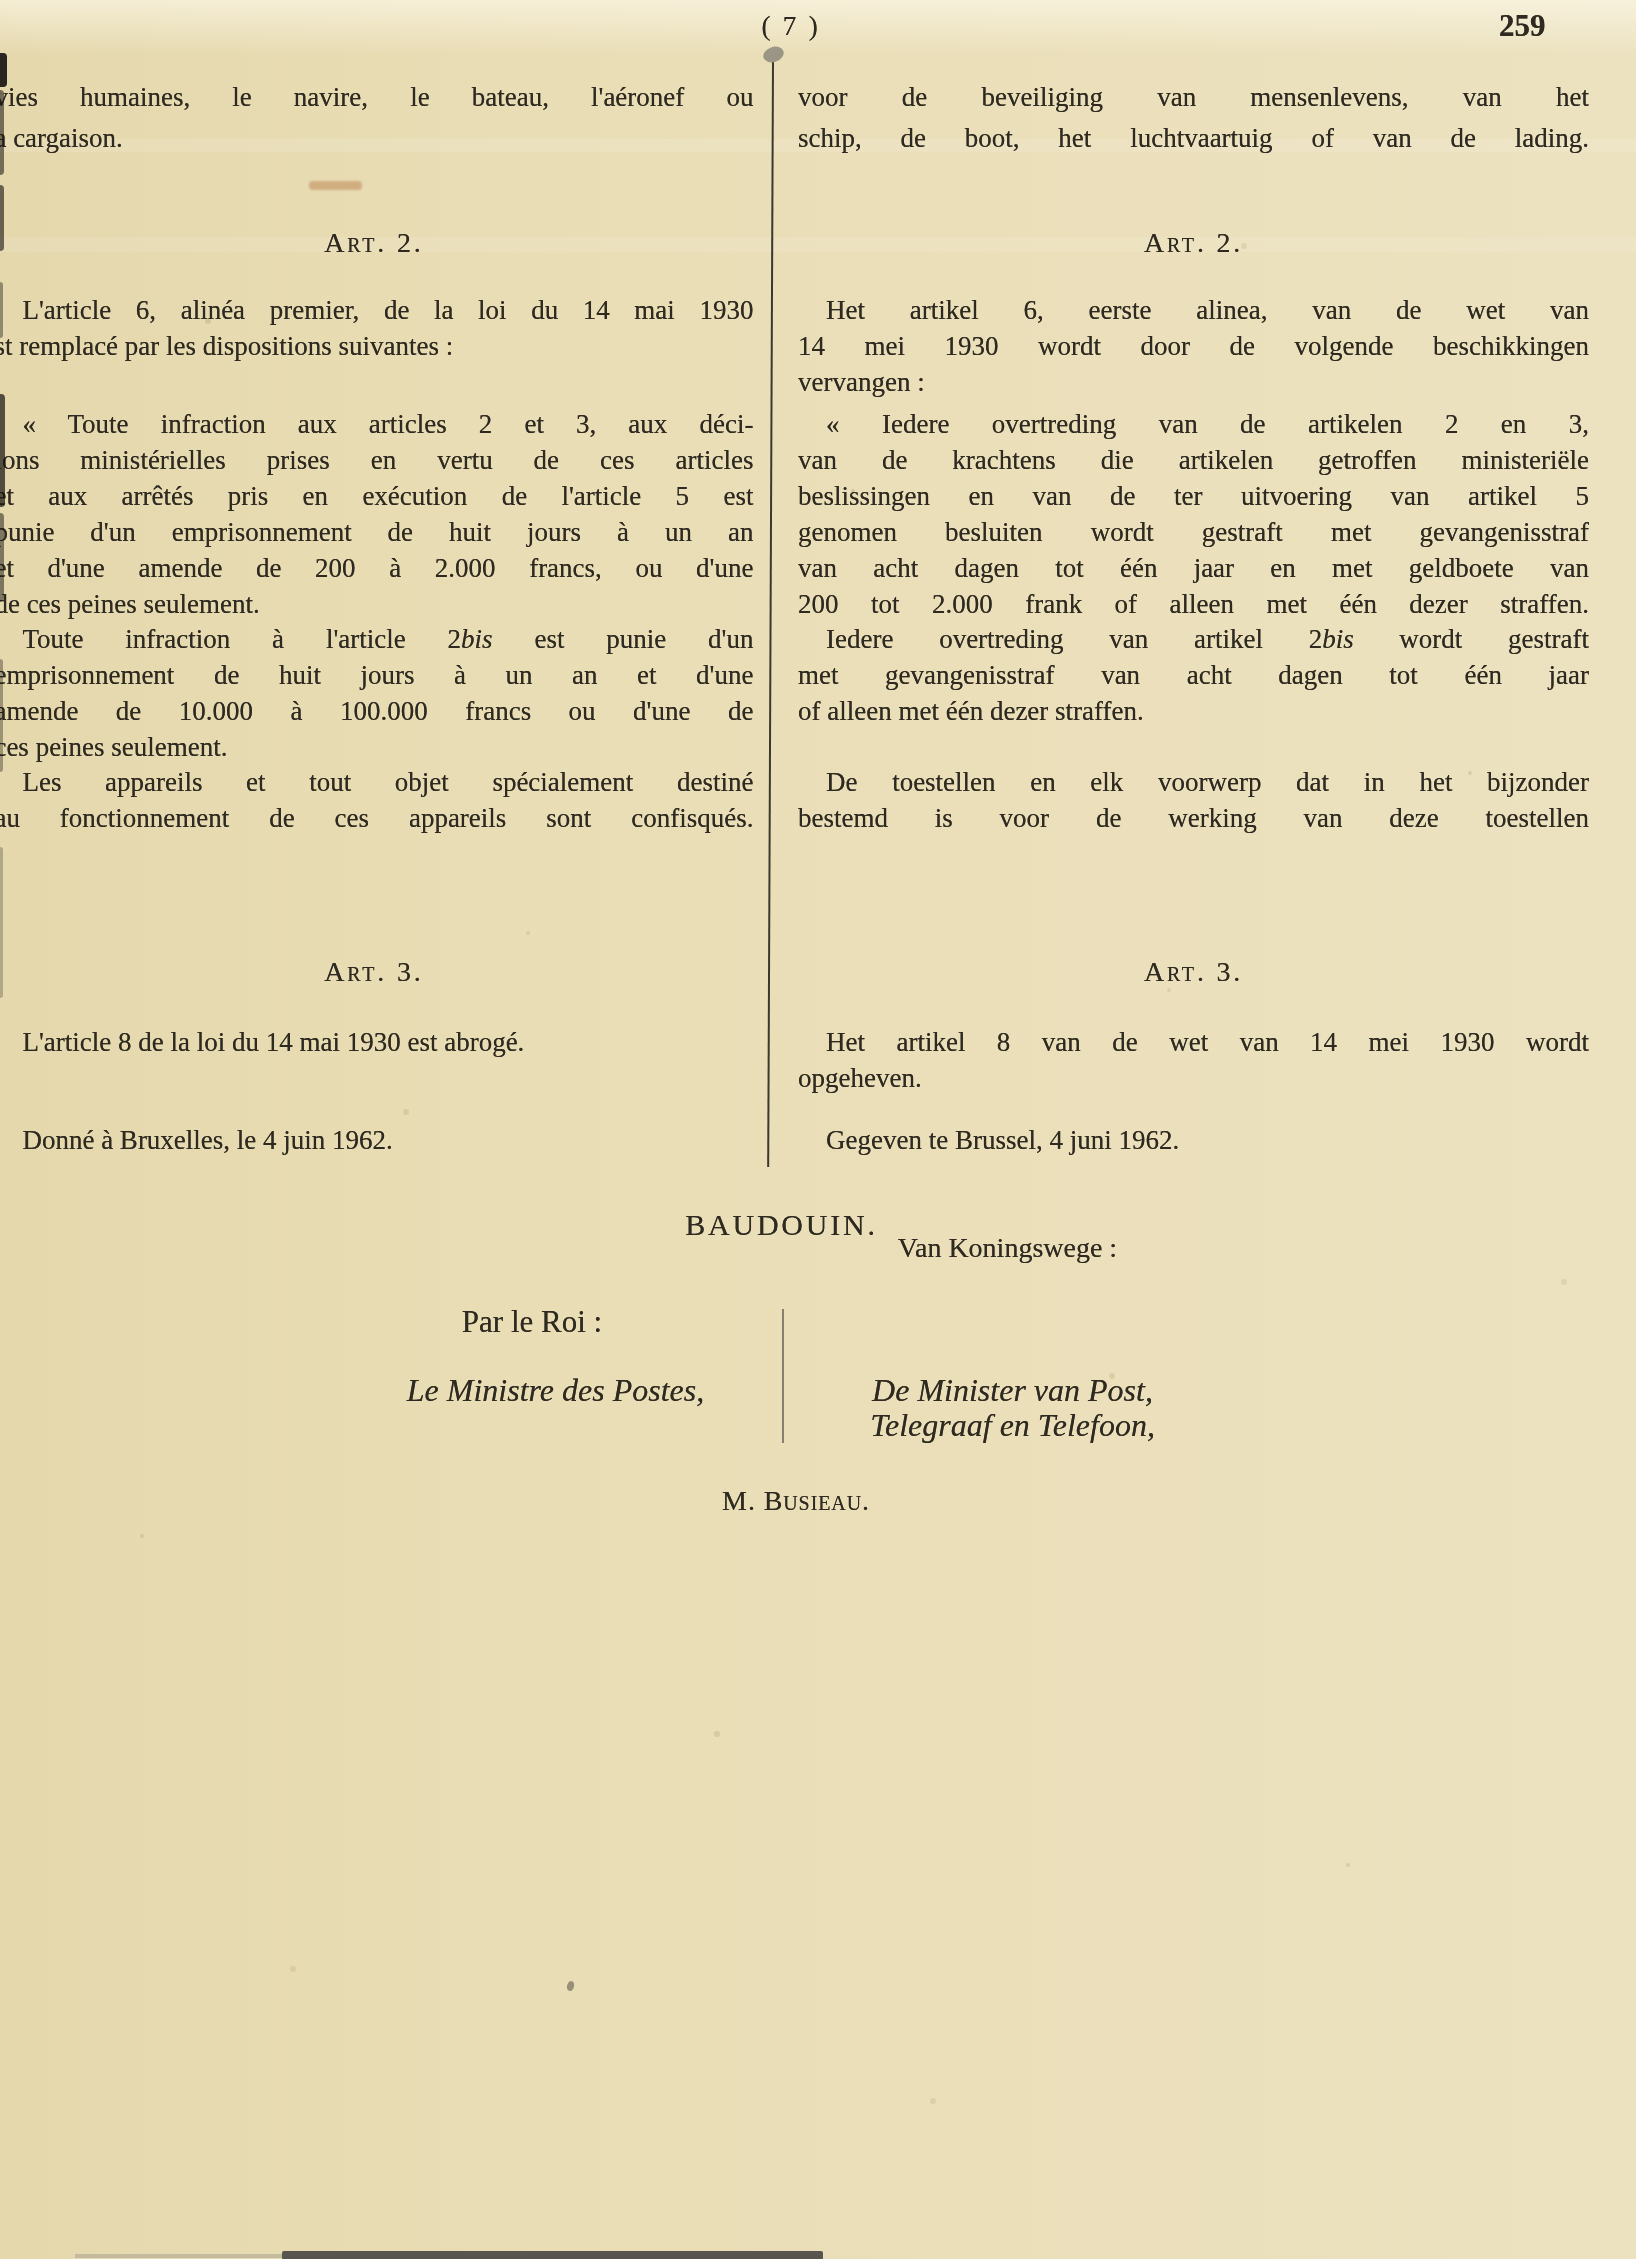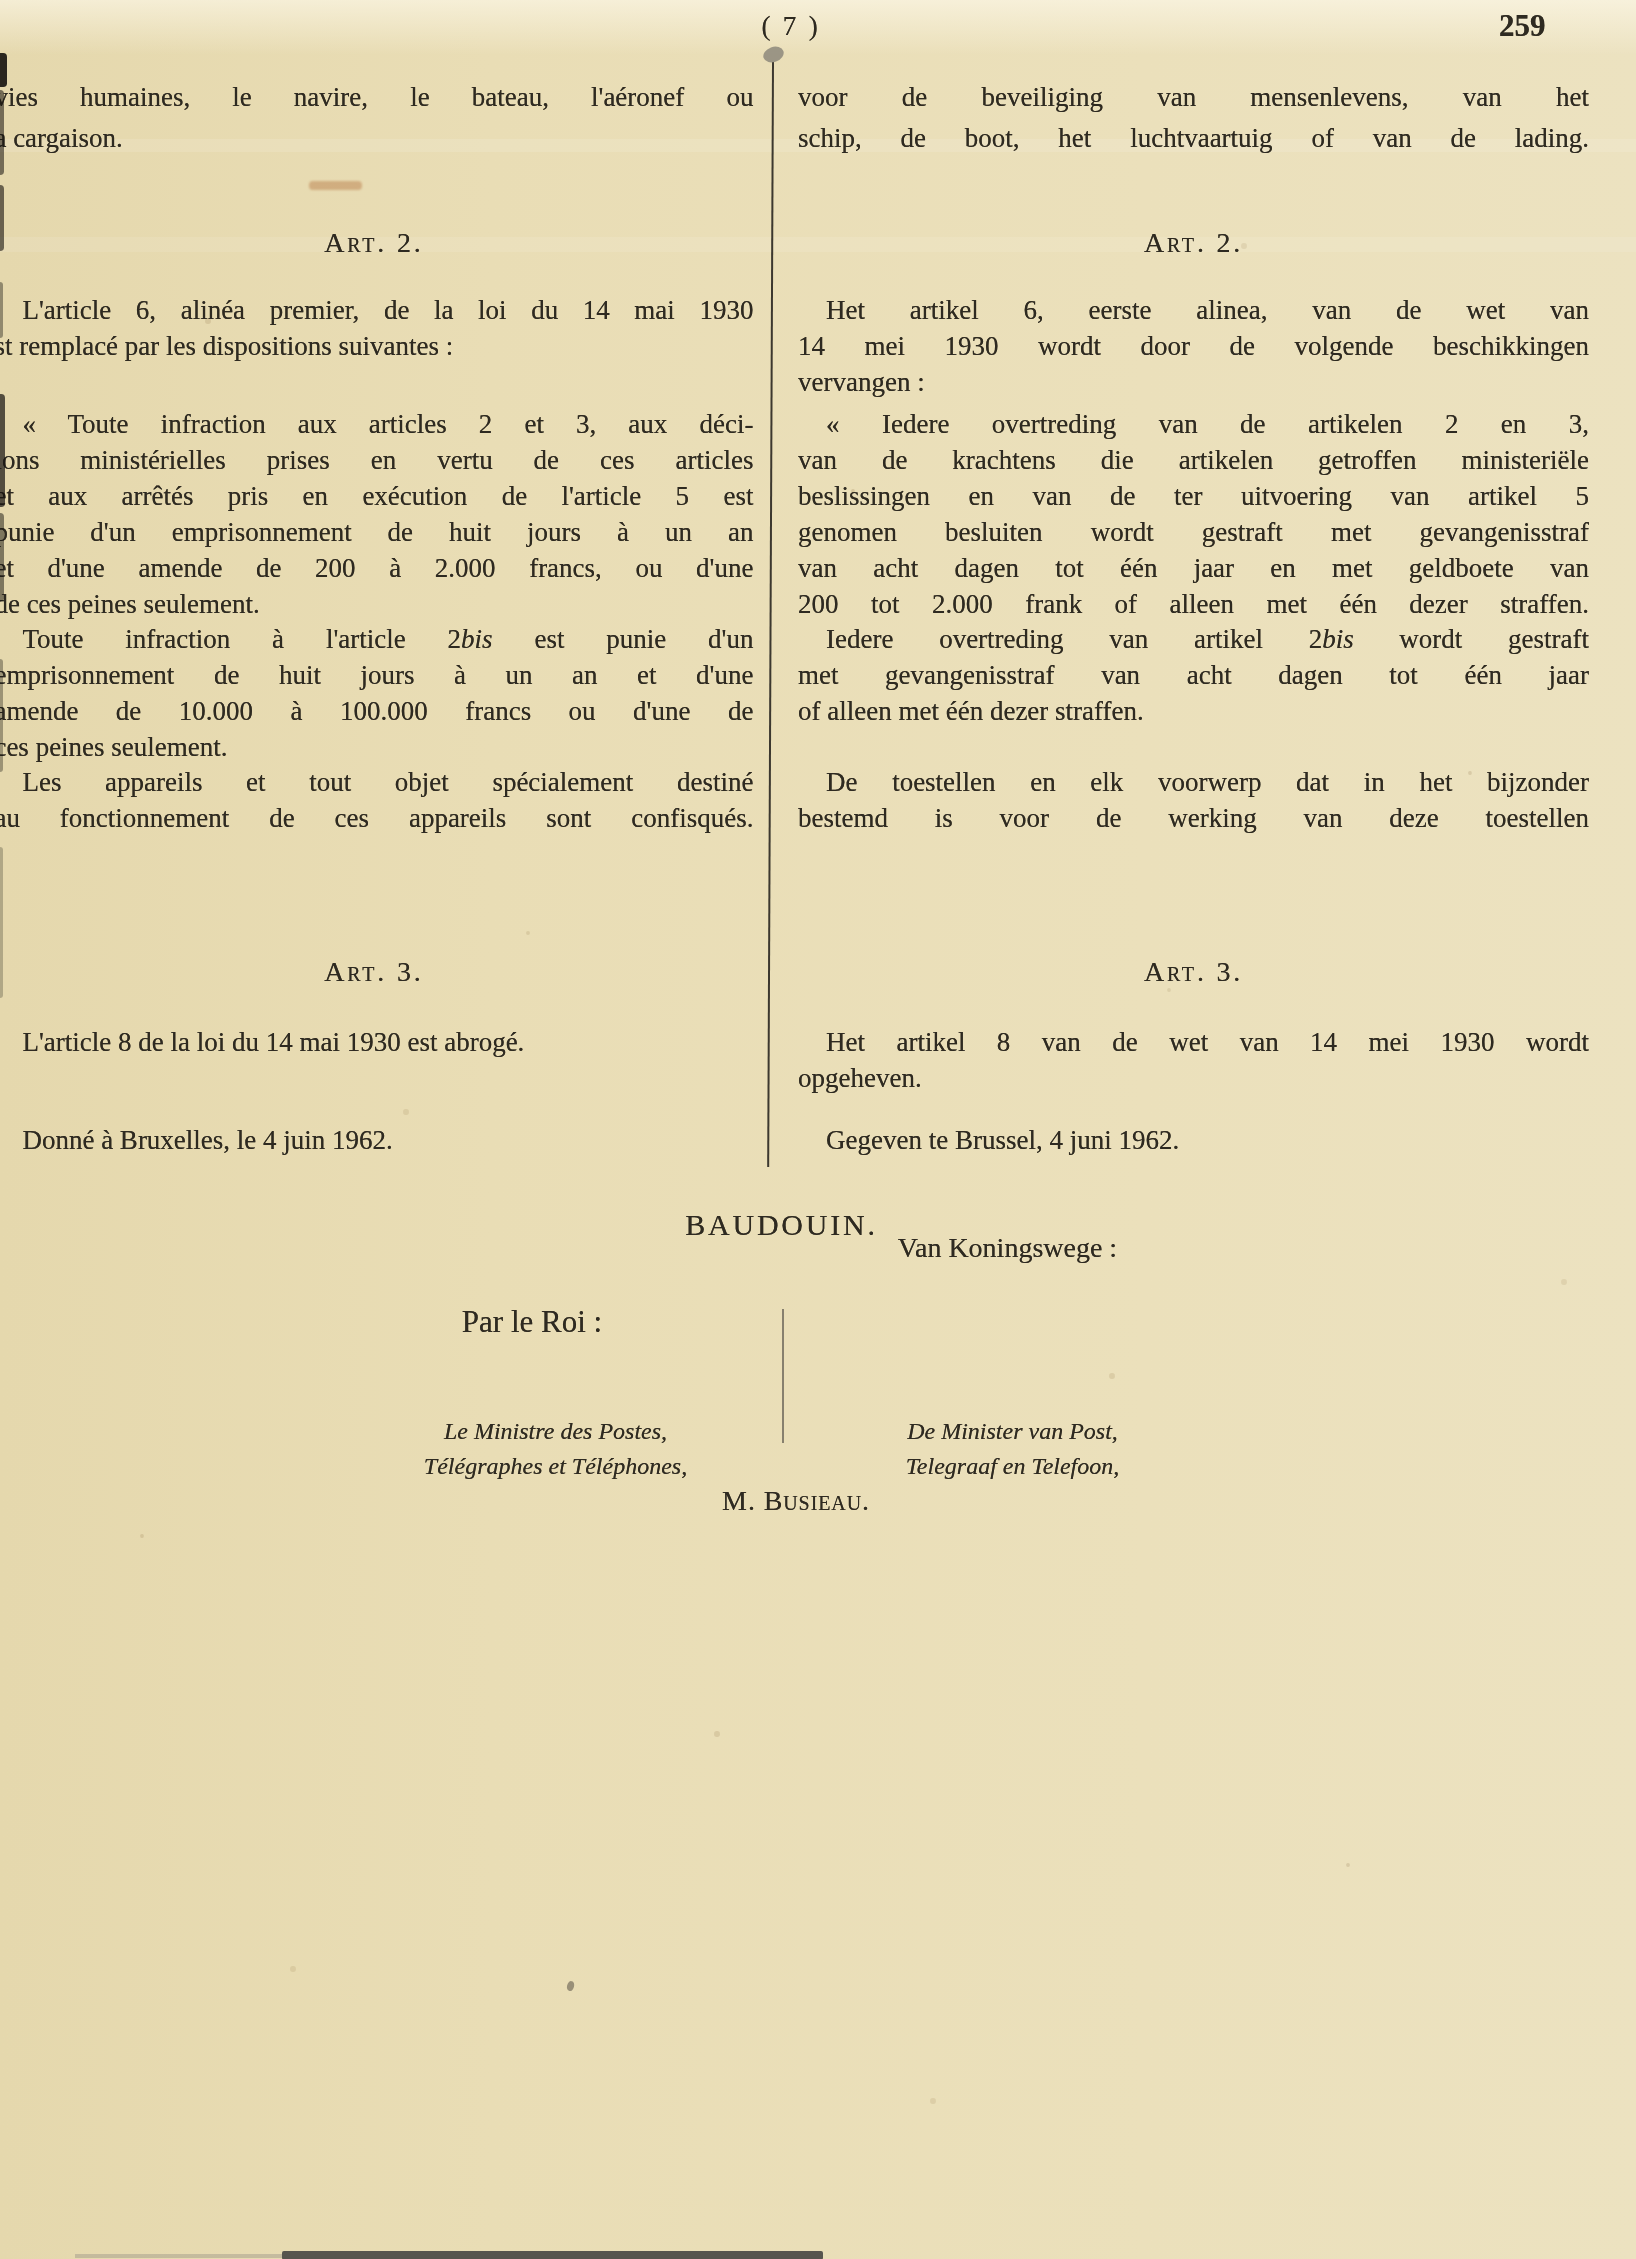--- a/index.html
+++ b/index.html
@@ -41,21 +41,21 @@
   
   .divider-main{position:absolute;left:772px;top:62px;width:1.9px;height:1105px;
     background:#3c382f;transform:rotate(0.25deg);transform-origin:top center;}
   .divider-sig{position:absolute;left:782px;top:1309px;width:1.9px;height:134px;
     background:#6e685b;opacity:.8;}
   
   .sig{position:absolute;text-align:center;text-align-last:center;}
   .sig-king{left:565px;top:1208px;width:433px;font-size:30px;letter-spacing:2.8px;}
   .sig-left-head{left:367px;top:1304px;width:330px;font-size:31px;}
   .sig-right-head{left:838px;top:1232px;width:339px;font-size:28px;}
-  .sig-min{line-height:35px;font-size:24px;font-style:italic;margin-top:41px;}
+  .sig-min{line-height:35px;font-size:32px;font-style:italic;}
   .sig-min-left{left:320px;top:1373px;width:471px;}
   .sig-min-right{left:796px;top:1373px;width:433px;}
   .sig-name{left:584px;top:1485px;width:424px;font-size:28px;font-variant:small-caps;letter-spacing:0.9px;}
   
   .edge{position:absolute;left:0;background:#15130f;border-radius:0 3.8px 3.8px 0;}
   .e1{top:53px;width:6.6px;height:34px;opacity:.9;}
   .e2{top:90px;width:3.8px;height:85px;opacity:.55;}
   .e3{top:185px;width:3.8px;height:66px;opacity:.6;}
   .e4{top:282px;width:2.8px;height:56px;opacity:.4;}
   .e5{top:394px;width:4.7px;height:113px;opacity:.7;}
@@ -160,21 +160,20 @@
     <div class="line indent last">Gegeven te Brussel, 4 juni 1962.</div>
   </div>
 </div>
 
 <div class="sig sig-king txt">BAUDOUIN.</div>
 <div class="divider-sig"></div>
 <div class="sig sig-left-head txt">Par le Roi :</div>
 <div class="sig sig-right-head txt">Van Koningswege :</div>
 <div class="sig sig-min sig-min-left txt">
   <div>Le Ministre des Postes,</div>
-  <div>Télégraphes et Téléphones,</div>
 </div>
 <div class="sig sig-min sig-min-right txt">
   <div>De Minister van Post,</div>
   <div>Telegraaf en Telefoon,</div>
 </div>
 <div class="sig sig-name txt">M. Busieau.</div>
 
 <div class="edge e1"></div>
 <div class="edge e2"></div>
 <div class="edge e3"></div>

